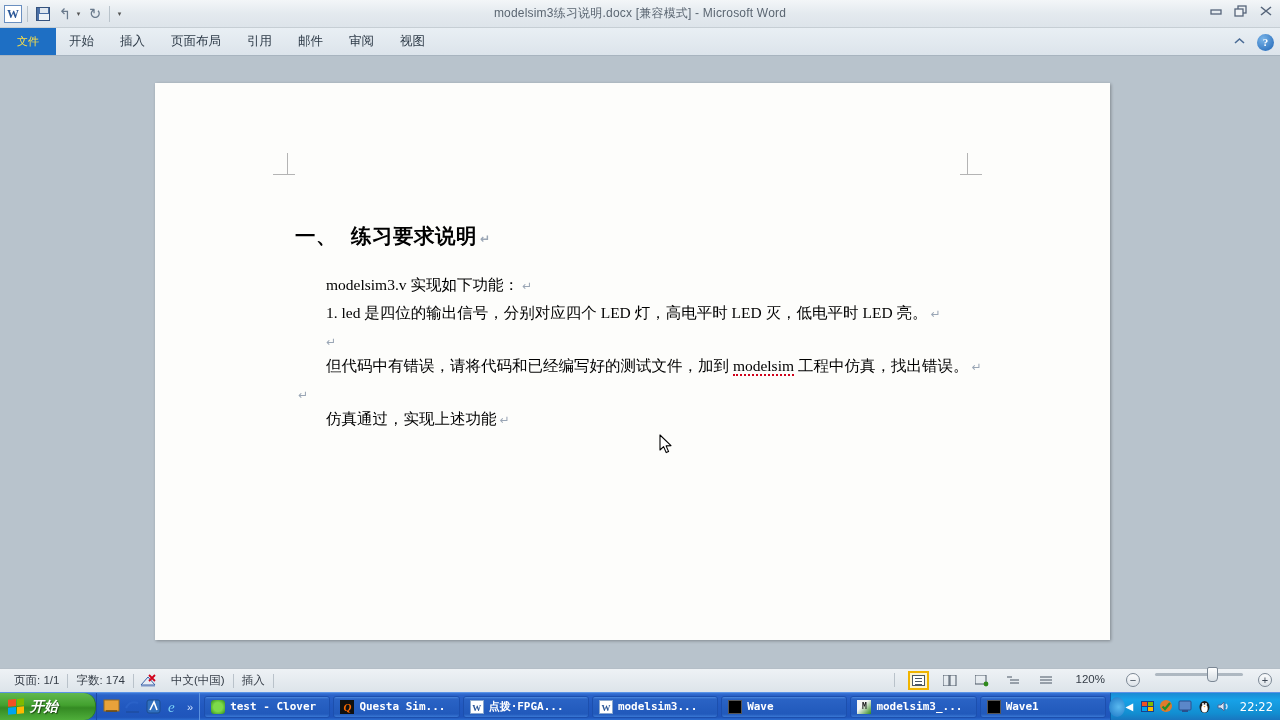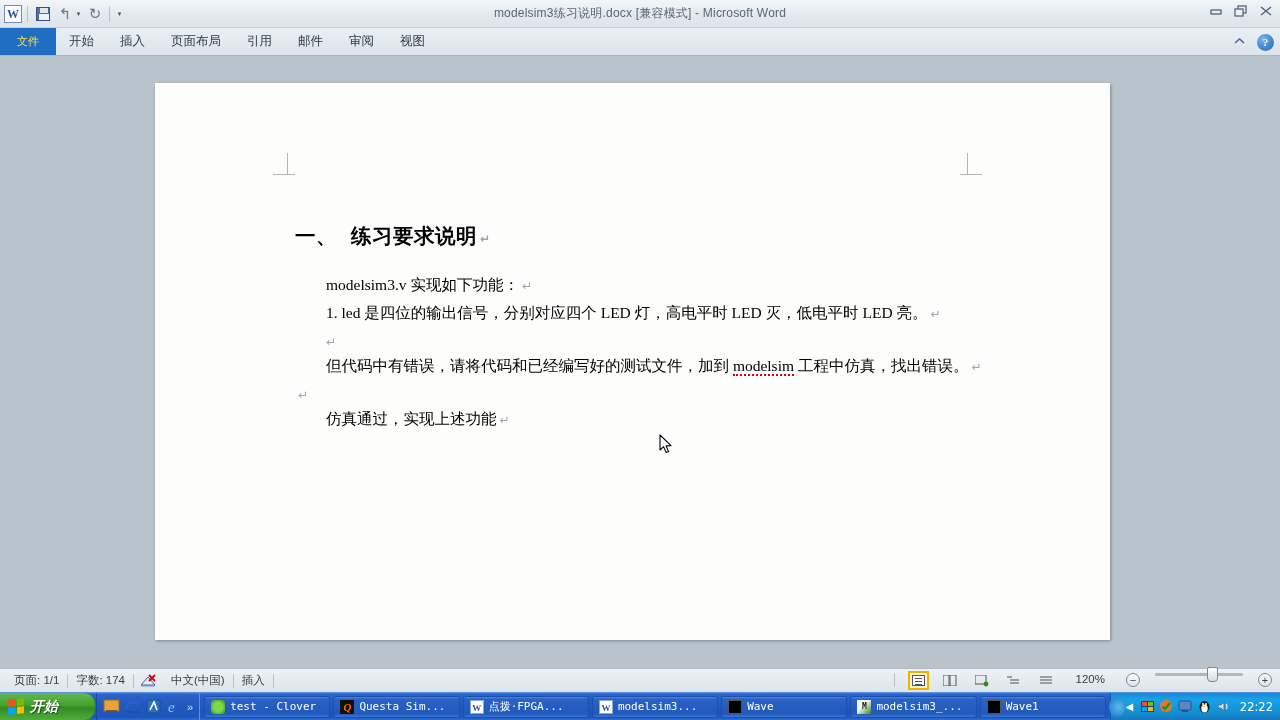--- a/index.html
+++ b/index.html
@@ -187,21 +187,21 @@
 
   .tasks { flex:1; display:flex; align-items:center; gap:3px; padding:0 4px; overflow:hidden; }
   .task {
     flex:1 1 0; min-width:0; max-width:132px; height:22px;
     background:linear-gradient(to bottom,#4d8ae0,#2a63c5 10%,#2159bb 85%,#3a78d4);
     border:1px solid #1c4fae; border-radius:3px;
     display:flex; align-items:center; gap:5px; padding:0 6px;
     color:#fff; font-size:11px; font-family:"DejaVu Sans Mono", monospace;
     white-space:nowrap; overflow:hidden;
   }
-  .task .tlabel { overflow:hidden; text-overflow:clip; }
+  .task .tlabel { overflow:hidden; text-overflow:clip;font-weight:bold; }
   .tico { width:14px;height:14px; flex:0 0 14px; }
   .tico.word { background:#fff; color:#2b5797; font-size:9px; font-weight:bold; text-align:center; line-height:14px;
                border:1px solid #8aa8cf; font-family:"Liberation Serif",serif;}
   .tico.black { background:#000; border:1px solid #555; }
   .tico.clover { background:radial-gradient(circle at 50% 50%,#7ddb4a 45%,#2f8a1c); border-radius:3px; }
   .tico.questa { background:#101010; color:#ff6a00; font-size:11px; font-weight:bold; text-align:center;
                  line-height:14px; font-family:"Liberation Serif",serif; font-style:italic;}
   .tico.msim { background:linear-gradient(135deg,#f6f6f6 40%,#2f8a1c); color:#222; font-size:8px;
                text-align:center; line-height:14px; font-weight:bold; }
 

